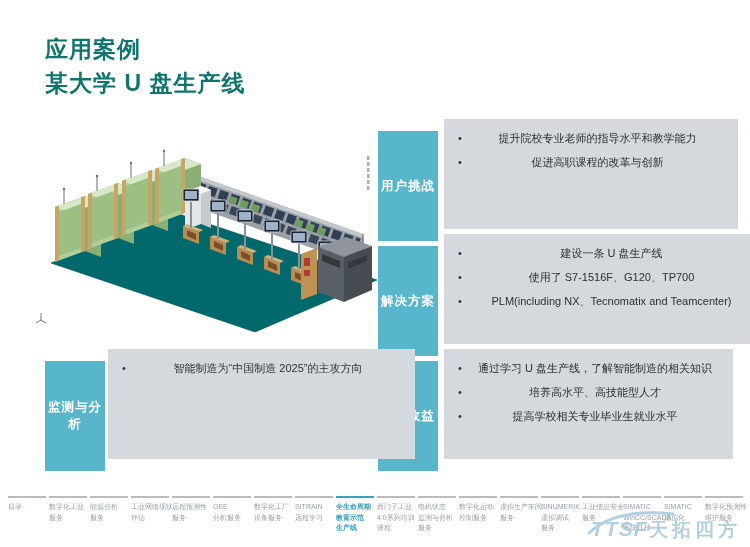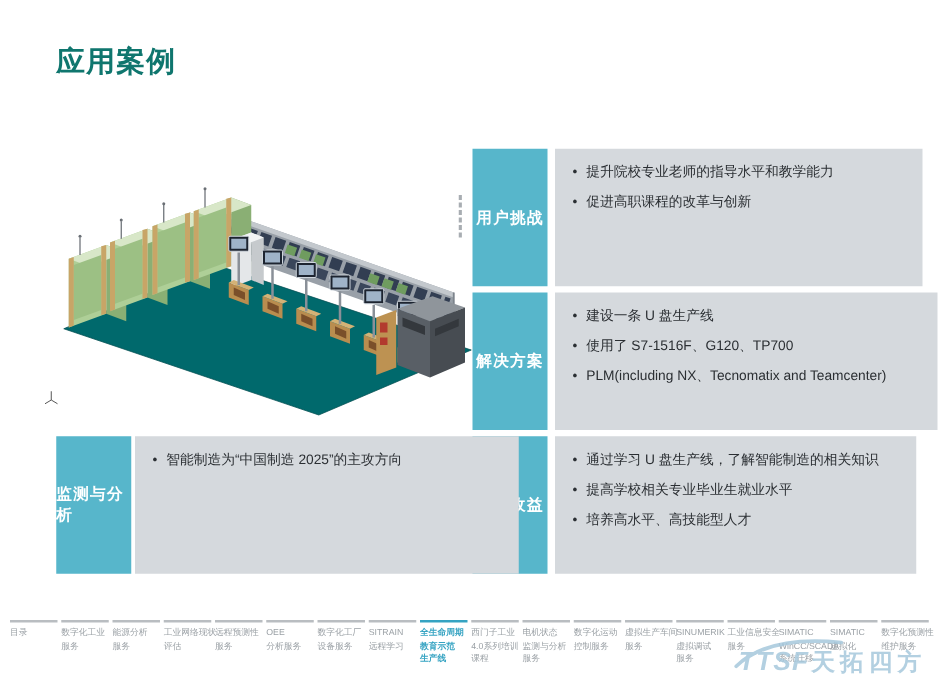--- a/index.html
+++ b/index.html
@@ -13,24 +13,27 @@
   .title-block { position:absolute; left:45px; top:32px; }
   .title-line { font-size:23px; font-weight:600; color:#0f766e; line-height:34px; letter-spacing:1px; }
   
   .scene { position:absolute; left:33px; top:142px; width:345px; height:205px; }
   
   .sec-label {
     position:absolute; width:60px; height:110px;
     background:#57b6cb; color:#ffffff;
     display:flex; align-items:center; justify-content:center;
     font-size:12.5px; font-weight:600; letter-spacing:1px;
+    text-align:center;
+    margin-top:12px;
   }
   .sec-content {
     position:absolute; height:110px; background:#d5d9dd;
     padding:11px 12px 8px 12px;
+    text-align:center;
   }
   .sec-content ul { list-style:none; }
   .sec-content li {
     position:relative; padding-left:13px; margin-bottom:7px;
     font-size:11px; line-height:1.55; color:#2b2f33;
   }
   .sec-content li::before {
     content:"•"; position:absolute; left:2px; top:0; color:#2b2f33;
   }
   .pos-challenge-label { left:378px; top:119px; }
@@ -55,20 +58,21 @@
   .nav-tab span { display:block; white-space:nowrap; }
   .nav-tab.active { border-top-color:#35a3c2; color:#35a3c2; font-weight:700; }
   
   .watermark { position:absolute; right:0px; bottom:2px; width:165px; height:40px; opacity:0.85; }
 </style>
 </head>
 <body>
 
 <div class="title-block">
   <div class="title-line">应用案例</div>
+  <div class="title-line">某大学 U 盘生产线</div>
 </div>
 
 <svg class="scene" viewBox="0 0 345 205" aria-hidden="true">
 
   <polygon points="18,121 140,70 344,138 222,190" fill="#00696c"></polygon>
   <polygon points="18,121 140,70 344,138 222,190" fill="none" stroke="#014d50" stroke-width="0.6"></polygon>
 
   <g>
     <polygon points="148,28 330,92 330,124 148,60" fill="#99a0a8"></polygon>
     <polygon points="148,28 330,92 330,96 148,32" fill="#c3c8cd"></polygon>
@@ -174,22 +178,22 @@
     <li>PLM(including NX、Tecnomatix and Teamcenter)</li>
   </ul>
 </div>
 
 <div class="sec-label pos-benefit-label">
   <span>用户收益</span>
 </div>
 <div class="sec-content pos-benefit-content">
   <ul>
     <li>通过学习 U 盘生产线，了解智能制造的相关知识</li>
+    <li>培养高水平、高技能型人才</li>
     <li>提高学校相关专业毕业生就业水平</li>
-    <li>培养高水平、高技能型人才</li>
   </ul>
 </div>
 
 <div class="sec-label pos-situation-label">
   <span>监测与分析</span>
 </div>
 <div class="sec-content pos-situation-content">
   <ul>
     <li>智能制造为“中国制造 2025”的主攻方向</li>
   </ul>

